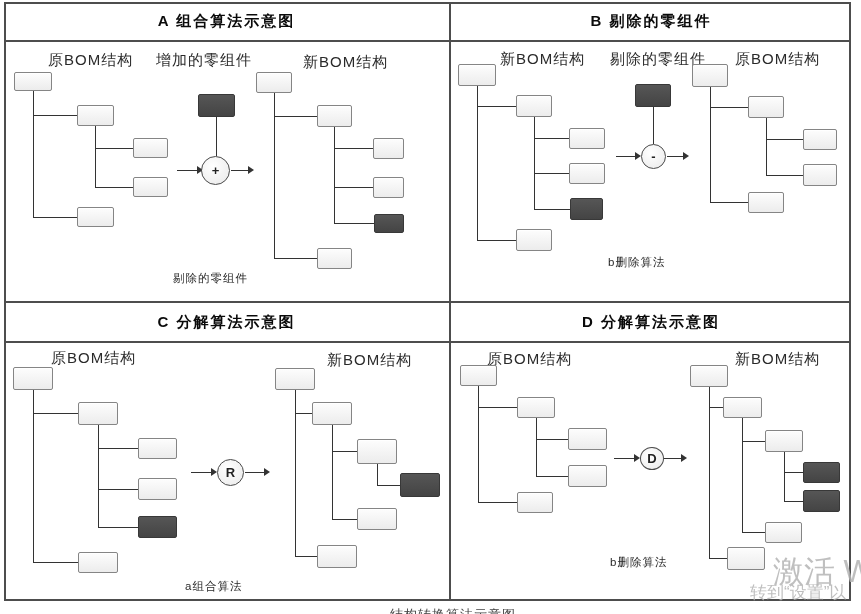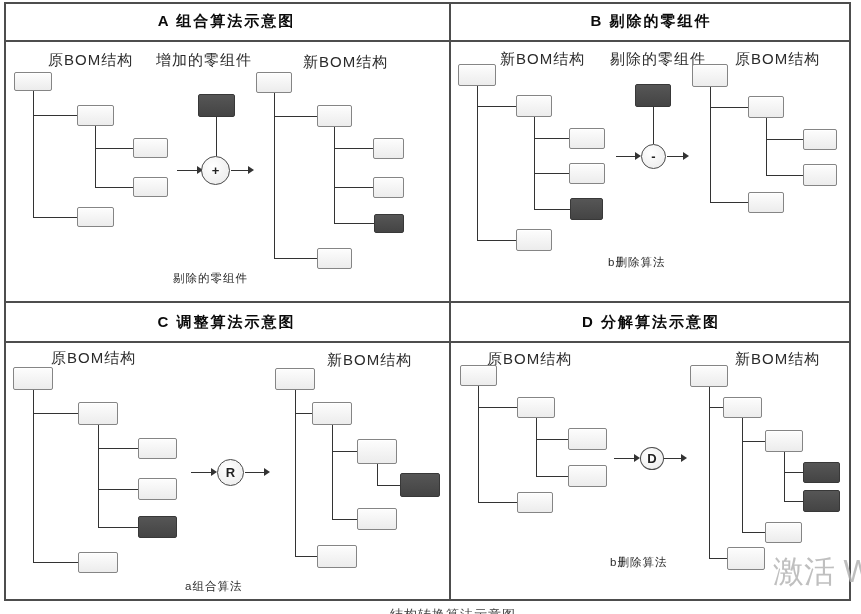--- a/index.html
+++ b/index.html
@@ -119,21 +119,21 @@
     <div class="hl" style="left:710px;top:107px;width:38px"></div>
     <div class="hl" style="left:710px;top:202px;width:38px"></div>
     <div class="vl" style="left:766px;top:118px;height:57px"></div>
     <div class="hl" style="left:766px;top:139px;width:37px"></div>
     <div class="hl" style="left:766px;top:175px;width:37px"></div>
 
     <div class="cap" style="left:608px;top:255px">b删除算法</div>
   </div>
 
   <div>
-    <div class="ttl" style="left:4px;top:313px;width:445px">C 调整算法示意图</div>
+    <div class="ttl" style="left:4px;top:313px;width:445px">C 分解算法示意图</div>
     <div class="lbl" style="left:51px;top:349px">原BOM结构</div>
     <div class="lbl" style="left:327px;top:351px">新BOM结构</div>
 
     <div class="box" style="left:13px;top:367px;width:40px;height:23px"></div>
     <div class="box" style="left:78px;top:402px;width:40px;height:23px"></div>
     <div class="box" style="left:138px;top:438px;width:39px;height:21px"></div>
     <div class="box" style="left:138px;top:478px;width:39px;height:22px"></div>
     <div class="box dark" style="left:138px;top:516px;width:39px;height:22px"></div>
     <div class="box" style="left:78px;top:552px;width:40px;height:21px"></div>
     <div class="vl" style="left:33px;top:390px;height:172px"></div>
@@ -205,16 +205,17 @@
     <div class="hl" style="left:742px;top:441px;width:23px"></div>
     <div class="hl" style="left:742px;top:532px;width:23px"></div>
     <div class="vl" style="left:784px;top:452px;height:49px"></div>
     <div class="hl" style="left:784px;top:472px;width:19px"></div>
     <div class="hl" style="left:784px;top:501px;width:19px"></div>
 
     <div class="cap" style="left:610px;top:555px">b删除算法</div>
   </div>
 
   <div class="wm" style="left:773px;top:551px;font-size:31px">激活 Win</div>
+  <div class="wm" style="left:750px;top:581px;font-size:17px">转到“设置”以</div>
 
   <div class="figcap" style="left:390px;top:606px">结构转换算法示意图</div>
 
 </div>
 
 </body></html>

